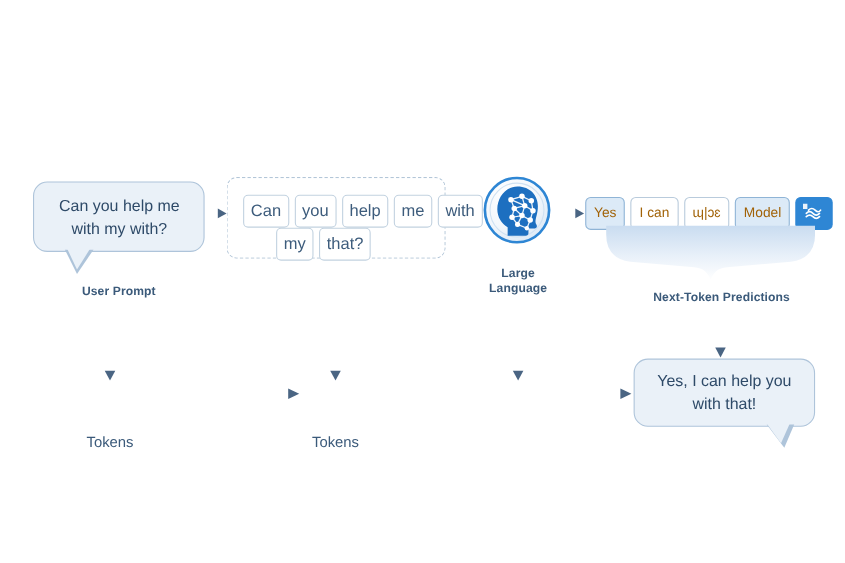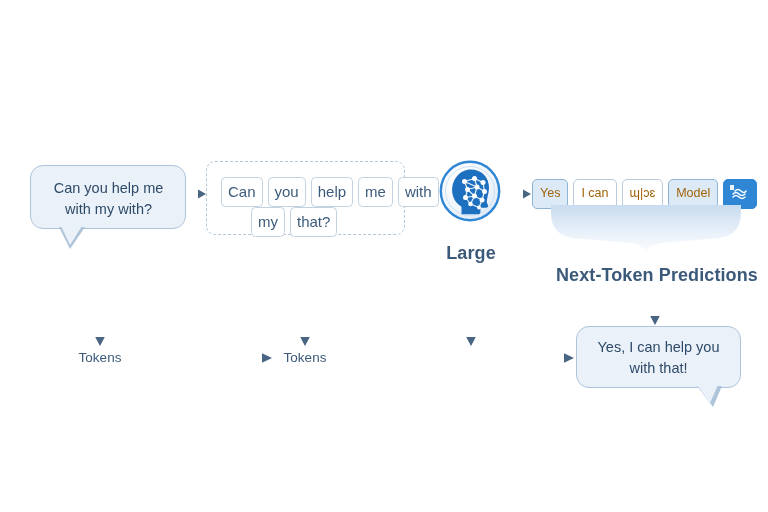--- a/index.html
+++ b/index.html
@@ -15,35 +15,36 @@
   #stage {
     position: relative;
     width: 768px;
     height: 512px;
     background: #ffffff;
   }
 
   
   .caption {
     position: absolute;
-    font-size: 18px;
+    font-size: 11px;
     font-weight: bold;
     color: #3b5a7a;
     text-align: center;
     letter-spacing: 0.1px;
     line-height: 1.22;
     white-space: nowrap;
   }
   .sublabel {
     position: absolute;
     font-size: 13.5px;
     font-weight: normal;
     color: #3b5a7a;
     text-align: center;
     white-space: nowrap;
+    margin-top: 44px;
   }
 
   
   .bubble {
     position: absolute;
     background: #eaf1f8;
     border: 1.6px solid #aec4da;
     border-radius: 13px;
     color: #2e4a68;
     font-size: 14.5px;
@@ -264,20 +265,21 @@
     </g>
   </svg>
 
   <div class="bubble" id="user-bubble">
     <div>Can you help me</div>
     <div>with my with?</div>
   </div>
   <div class="bubble-tail" id="user-bubble-tail-outer"></div>
   <div class="bubble-tail" id="user-bubble-tail-inner"></div>
 
+  <div class="caption" style="left:30px; top:259px; width:156px;">User Prompt</div>
 
   <div id="context-window">
     <div class="token-row" id="context-row-1">
       <span class="token">Can</span>
       <span class="token">you</span>
       <span class="token">help</span>
       <span class="token">me</span>
       <span class="token">with</span>
     </div>
     <div class="token-row" id="context-row-2">
@@ -323,20 +325,21 @@
       <line x1="35.5" y1="36.0" x2="31.5" y2="44.0"></line>
       <line x1="43.0" y1="40.0" x2="40.0" y2="47.5"></line>
       <line x1="31.5" y1="44.0" x2="40.0" y2="47.5"></line>
       <line x1="25.5" y1="21.5" x2="38.0" y2="27.0"></line>
       <line x1="28.5" y1="29.5" x2="35.5" y2="36.0"></line>
     </g>
   </svg>
 
   <div class="caption" style="left:421px; top:243px; width:100px;">
     <div>Large</div>
+    <div>Language</div>
   </div>
 
   <div id="prediction-row">
     <span class="pred-token highlight">Yes</span>
     <span class="pred-token">I can</span>
     <span class="pred-token">ɰ|ɔɛ</span>
     <span class="pred-token highlight">Model</span>
     <span class="pred-token glyph-box">
       <svg width="20" height="15" viewBox="0 0 20 15" xmlns="http://www.w3.org/2000/svg">
         <rect x="0" y="0" width="4" height="5" fill="#ffffff" opacity="0.9"></rect>

